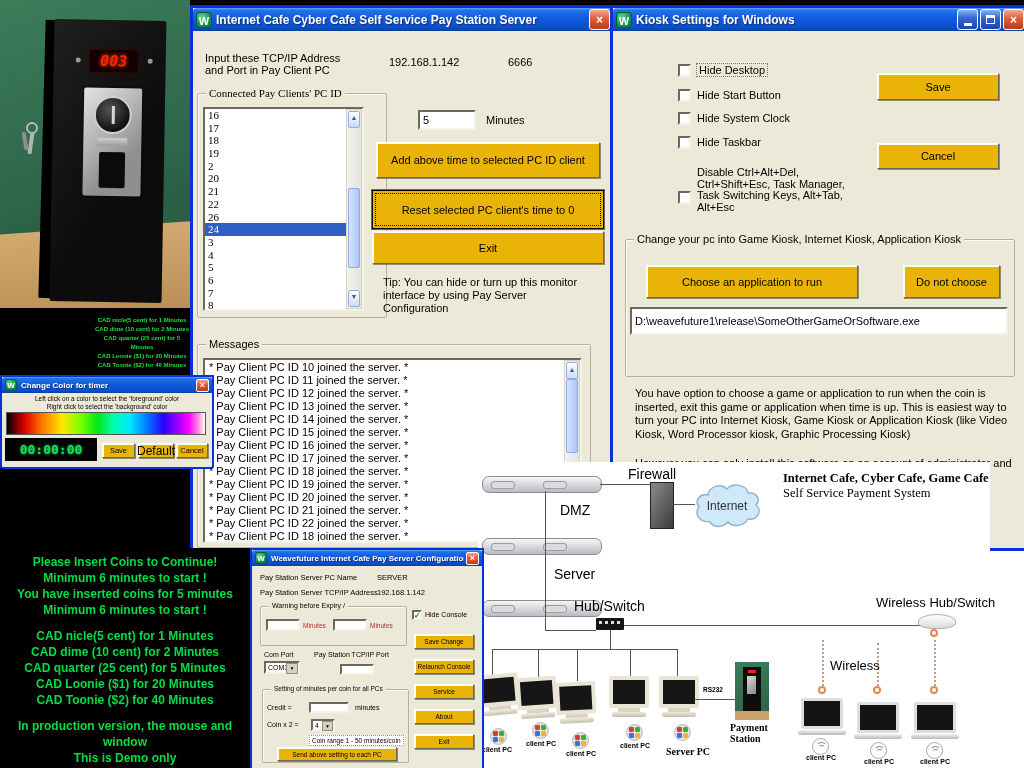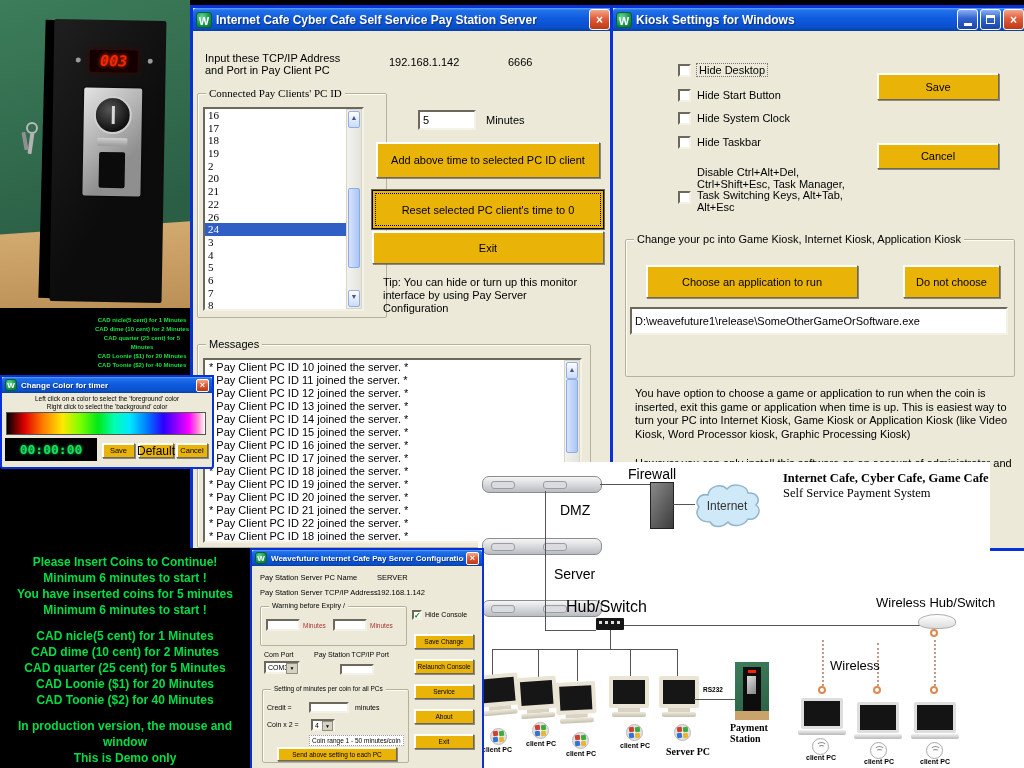--- a/index.html
+++ b/index.html
@@ -344,21 +344,21 @@
     <div class="lbl" style="left:150px;top:4px;font-size:14px;">Firewall</div>
     <div class="abs" style="left:172px;top:20px;width:22px;height:45px;background:linear-gradient(120deg,#8a8a8a,#3c3c3c);border:1px solid #222;"></div>
     <div class="hline" style="left:195px;top:42px;width:22px;"></div>
     <svg class="abs" style="left:213px;top:18px;" width="72" height="52" viewBox="0 0 72 52">
       <path d="M19 42 C8 42 3 34 8 27 C3 21 9 13 17 15 C18 6 30 3 36 9 C42 2 56 5 57 13 C66 12 70 20 65 25 C72 30 66 41 57 39 C53 46 42 48 37 42 C31 48 23 48 19 42 Z" fill="#cfe9f8" stroke="#8fb4cc" stroke-width="1.5"></path>
       <text x="36" y="30" text-anchor="middle" font-size="12" fill="#333" font-family="Liberation Sans, sans-serif">Internet</text>
     </svg>
     <div class="lbl serif" style="left:305px;top:9px;font-weight:bold;font-size:12.5px;">Internet Cafe, Cyber Cafe, Game Cafe</div>
     <div class="lbl serif" style="left:305px;top:24px;font-weight:normal;font-size:12.5px;">Self Service Payment System</div>
 
-    <div class="lbl" style="left:88px;top:136px;font-size:16px;text-align:center;">Hub/Switch</div>
+    <div class="lbl" style="left:96px;top:136px;font-size:14px;text-align:center;">Hub/Switch</div>
     <div class="abs" style="left:118px;top:156px;width:28px;height:12px;background:#151515;border-radius:1px;">
       <span style="position:absolute;left:3px;top:3px;width:3px;height:3px;background:#ddd;"></span>
       <span style="position:absolute;left:9px;top:3px;width:3px;height:3px;background:#ddd;"></span>
       <span style="position:absolute;left:15px;top:3px;width:3px;height:3px;background:#ddd;"></span>
       <span style="position:absolute;left:21px;top:3px;width:3px;height:3px;background:#ddd;"></span>
     </div>
     <div class="hline" style="left:67px;top:168px;width:51px;"></div>
     <div class="hline" style="left:146px;top:163px;width:296px;"></div>
     <div class="vline" style="left:132px;top:168px;height:19px;"></div>
 

